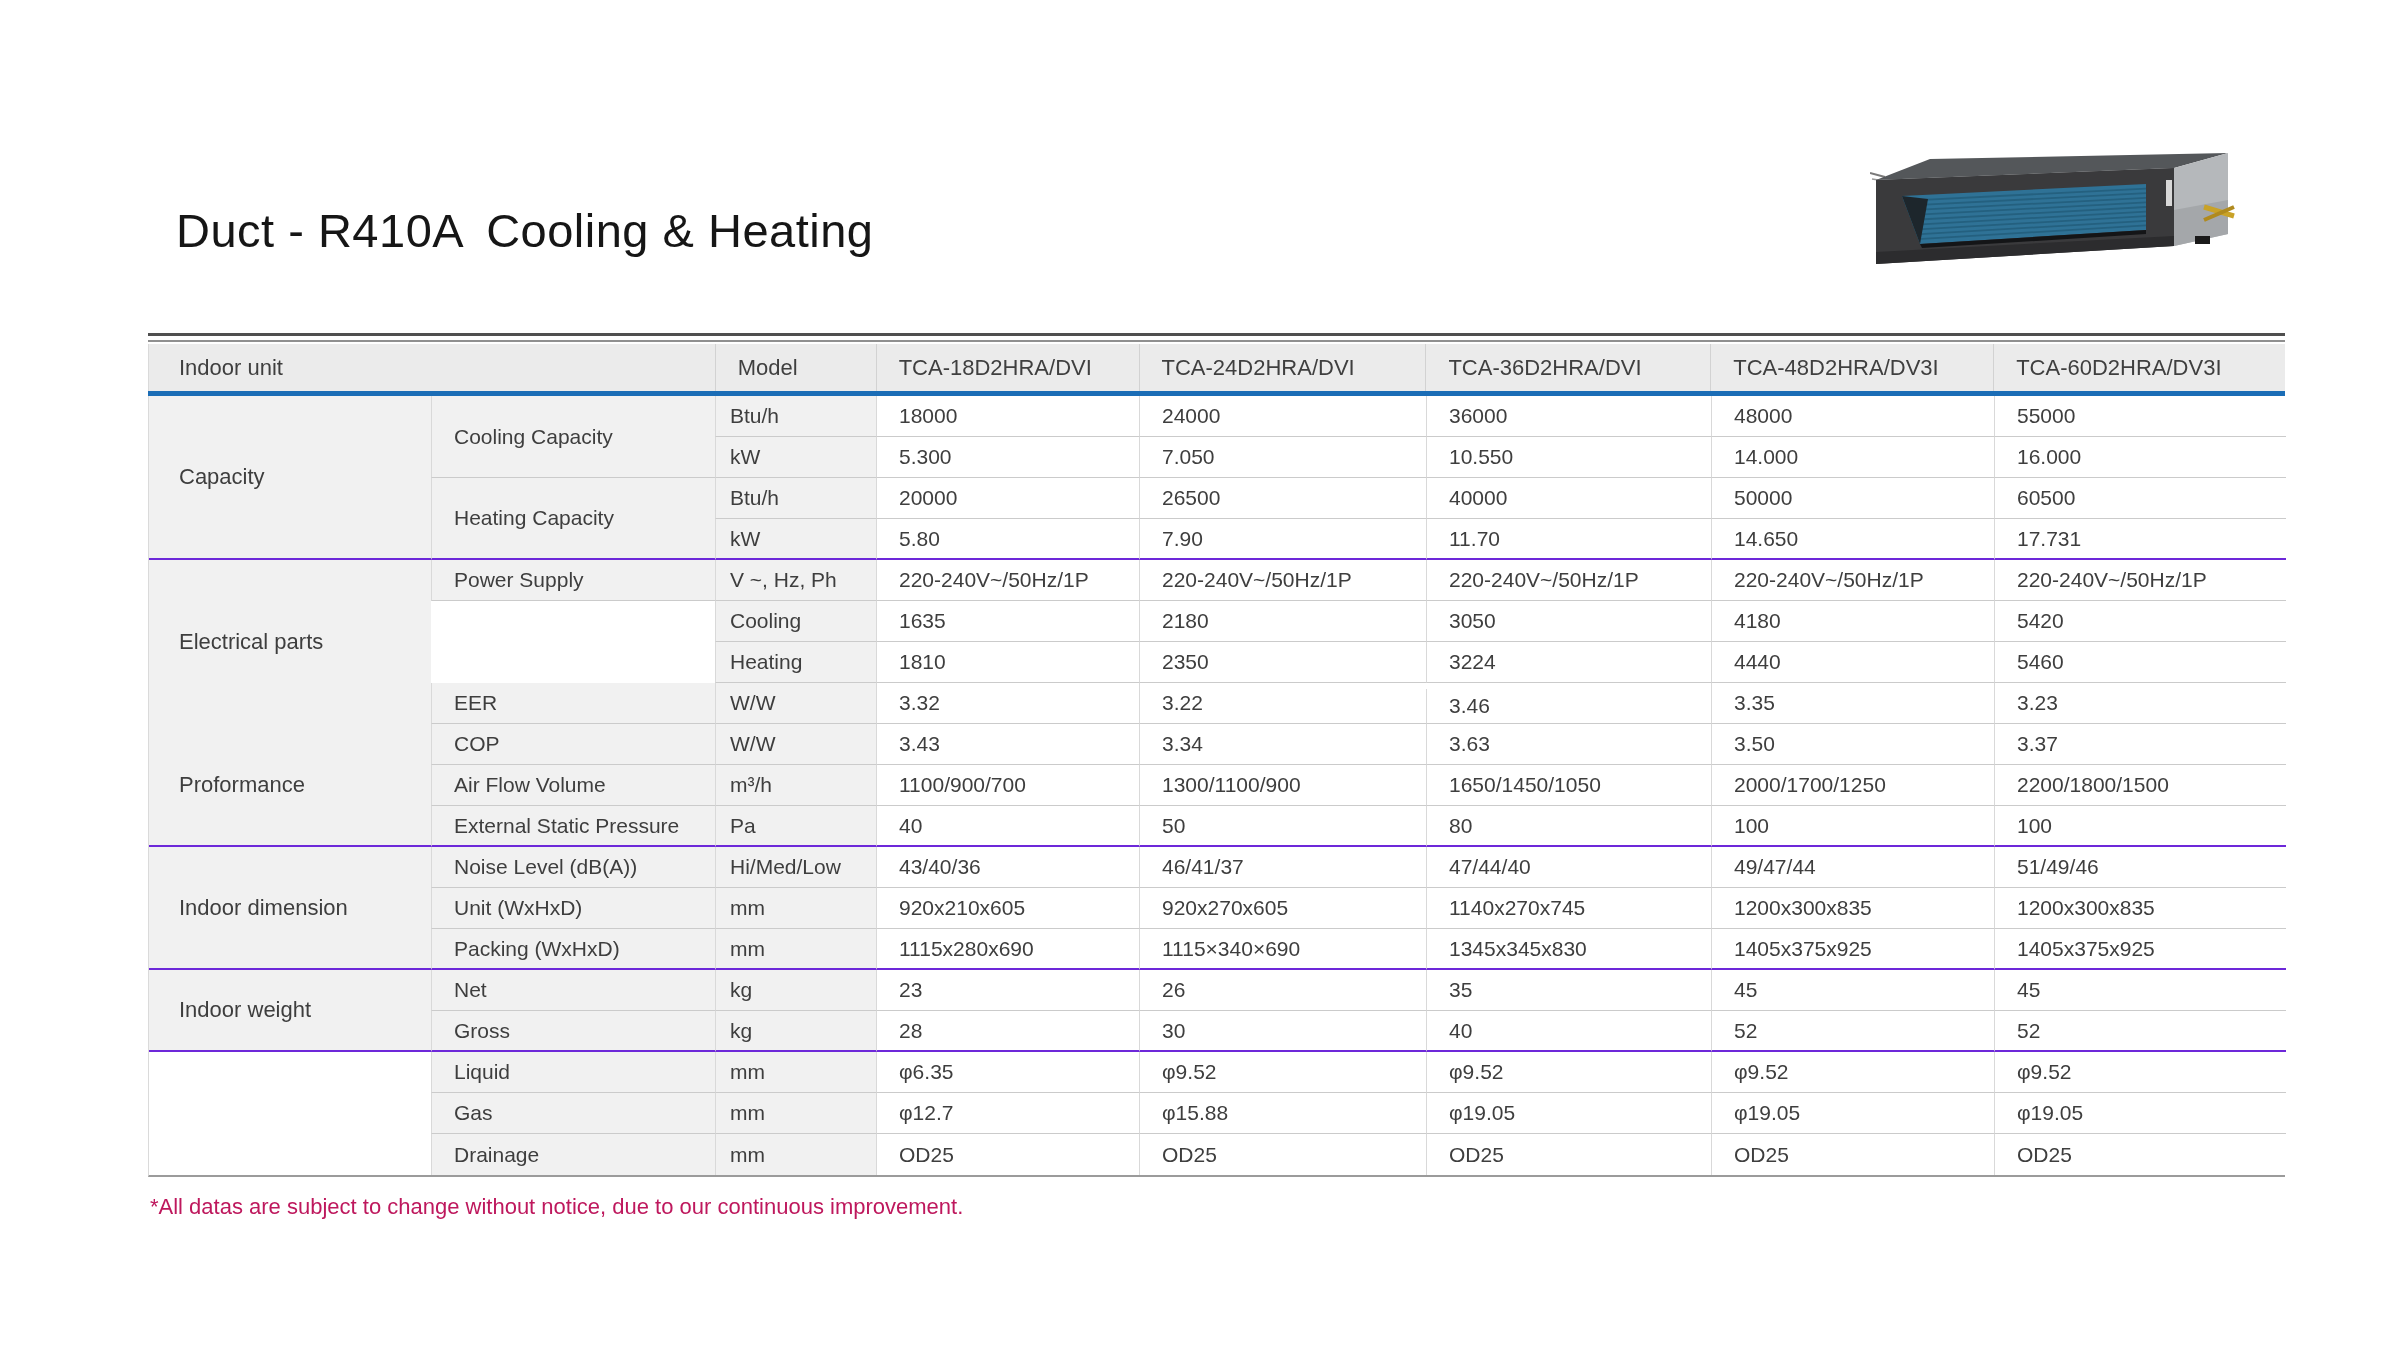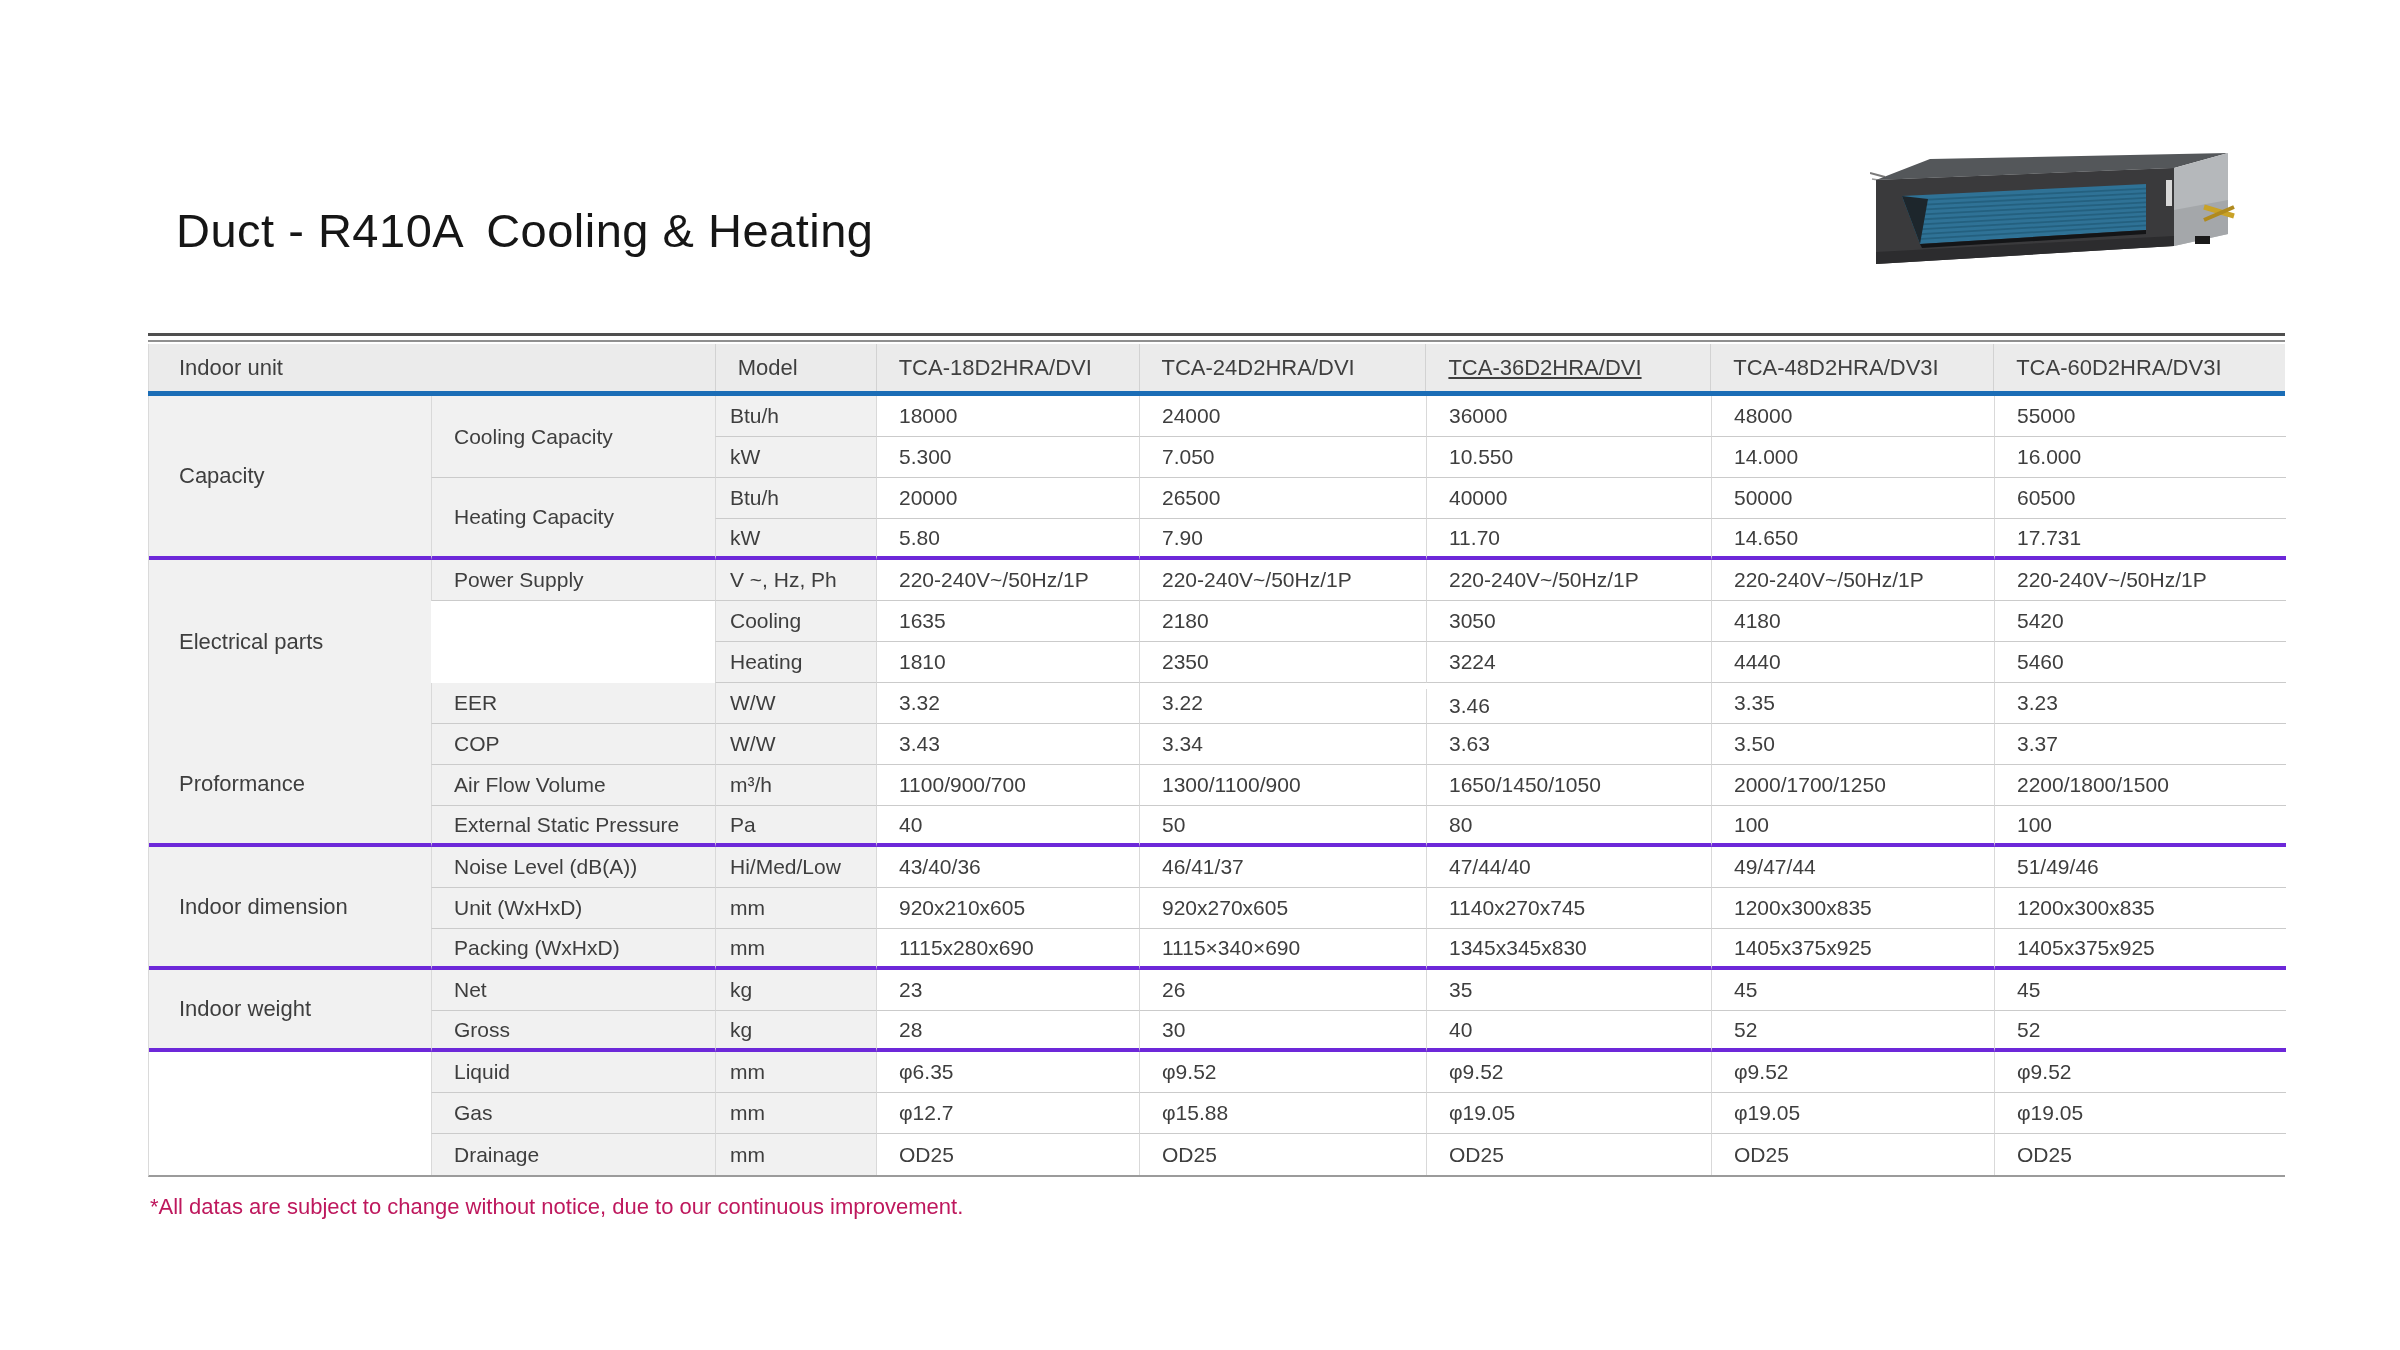--- a/index.html
+++ b/index.html
@@ -37,21 +37,21 @@
   .cell {
     display:flex; align-items:center; box-sizing:border-box; font-size:21px;
     color:#3e3e3e; padding-left:22px; border-left:1px solid #d9d9d9;
     white-space:nowrap; overflow:hidden;
   }
   .c1 { border-left:none; }
   .lab { background:#f1f1f1; }
   .sec { padding-left:30px; font-size:22px; }
   .unit { padding-left:14px; }
   .lb { border-bottom:1px solid #cbcbcb; }
-  .hb { border-bottom:4px solid #6d28d9; }
+  .hb { border-bottom:2px solid #6d28d9; }
   .footnote { position:absolute; left:150px; top:1194px; font-size:22px; color:#be185d; }
 </style>
 </head>
 <body>
 
 <div class="page">
 
   <div class="title">
     <span>Duct - R410A</span><span class="t2">Cooling &amp; Heating</span>
   </div>
@@ -90,21 +90,21 @@
   <div class="tablewrap">
     <div class="rule1"></div>
     <div class="rulegap"></div>
     <div class="rule2"></div>
     <div class="thead">
       <div class="hcell first" style="width:566px">Indoor unit</div>
       <div class="hcell" style="width:161px">Model</div>
 
     <div class="hcell" style="width: 263px;">TCA-18D2HRA/DVI</div>
         <div class="hcell" style="width: 287px;">TCA-24D2HRA/DVI</div>
-        <div class="hcell" style="width: 285px; text-decoration: underline;">TCA-36D2HRA/DVI</div>
+        <div class="hcell" style="width: 285px;">TCA-36D2HRA/DVI</div>
         <div class="hcell" style="width: 283px;">TCA-48D2HRA/DV3I</div>
         <div class="hcell" style="width: 292px;">TCA-60D2HRA/DV3I</div>
       </div>
     <div class="bluebar" style="background: rgb(27, 109, 182);"></div>
     <div class="tbody">
 
     <div class="cell c1 lab sec hb" style="grid-area: 1 / 1 / span 4;">Capacity</div>
         <div class="cell lab lb" style="grid-area: 1 / 2 / span 2;">Cooling Capacity</div>
         <div class="cell lab unit lb" style="grid-area: 1 / 3;">Btu/h</div>
         <div class="cell lb" style="grid-area: 1 / 4;">18000</div>

